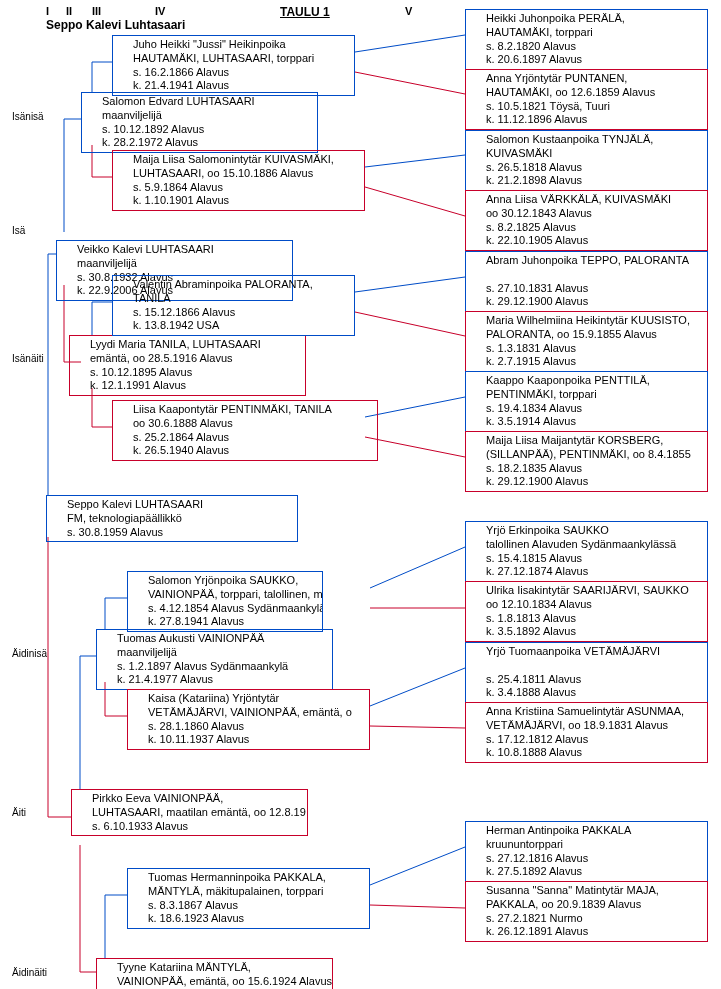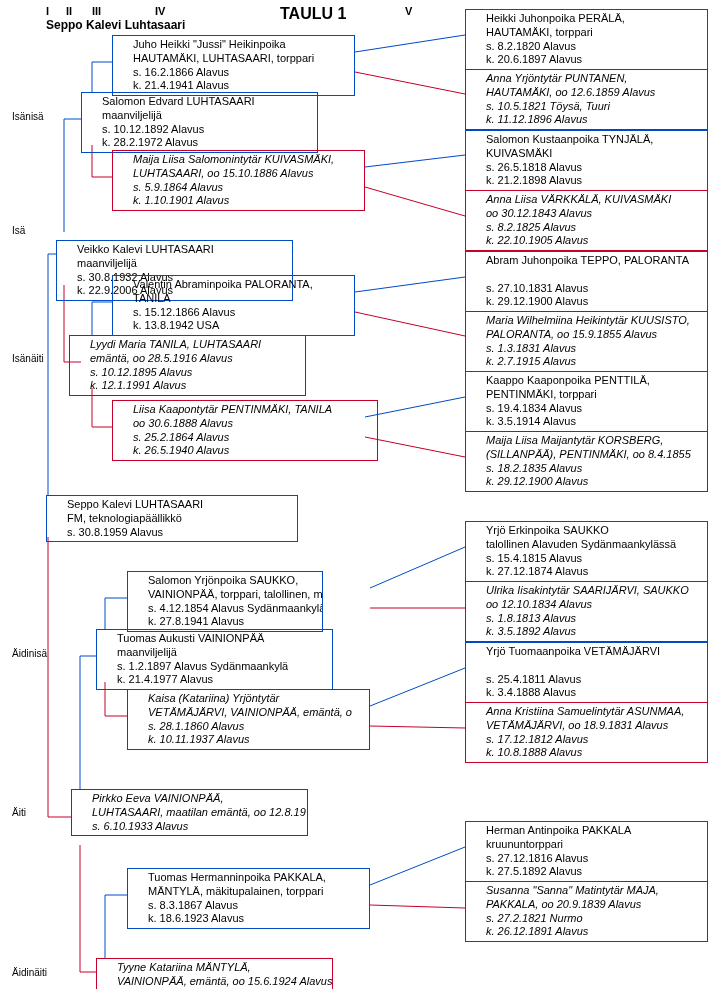--- a/index.html
+++ b/index.html
@@ -1,23 +1,23 @@
 <!DOCTYPE html>
 <html><head>
 <meta charset="utf-8">
 <style>
   * { margin:0; padding:0; box-sizing:border-box; }
   body { font-family: Arial, sans-serif; font-size:11px; background:#fff; width:721px; position:relative; height:989px; }
   .gen-label { position:absolute; top:5px; font-weight:bold; font-size:11px; }
   .title { position:absolute; top:18px; left:46px; font-weight:bold; font-size:12px; }
-  .taulu { position:absolute; top:5px; left:280px; font-weight:bold; font-size:16px; }
+  .taulu { position:absolute; top:5px; left:280px; font-weight:bold; font-size:12px;text-decoration:underline; }
   .side-label { position:absolute; left:12px; font-size:10px; white-space:nowrap; }
   .box { position:absolute; border:1px solid; padding:2px 20px; line-height:1.25; font-size:11px; white-space:nowrap; overflow:hidden; }
   .m { border-color:#004cc7; }
-  .f { border-color:#c7002a;font-style:italic; }
+  .f { border-color:#c7002a; }
   svg.lines { position:absolute; top:0; left:0; pointer-events:none; }
   .blue { stroke:#004cc7; }
   .red  { stroke:#c7002a; }
 </style>
 </head>
 <body>
 
 <span class="gen-label" style="left:46px">I</span>
 <span class="gen-label" style="left:66px">II</span>
 <span class="gen-label" style="left:92px">III</span>

